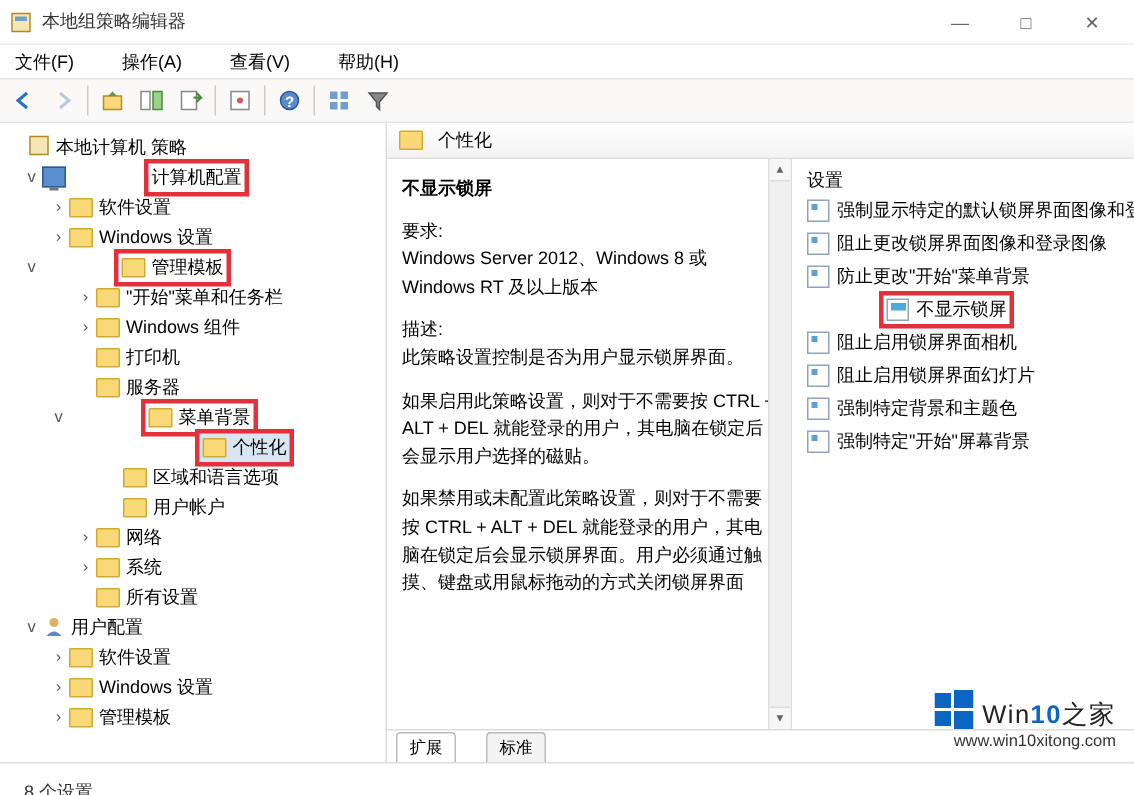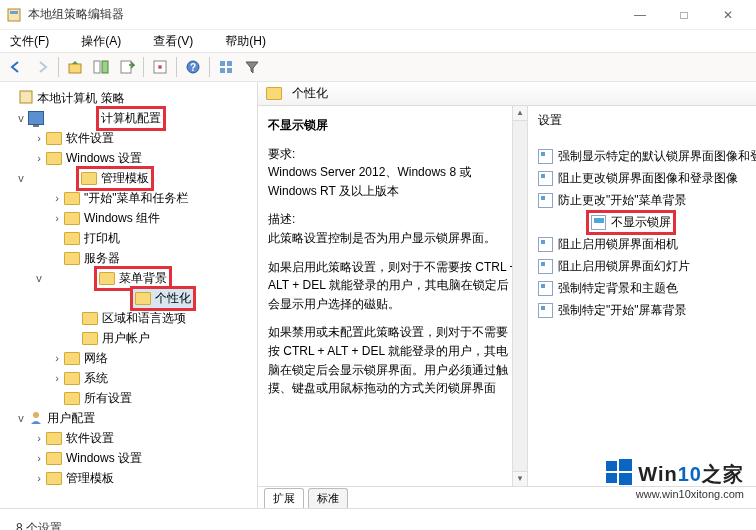--- a/index.html
+++ b/index.html
@@ -29,34 +29,34 @@
 .hl { border: 3px solid #e2313a; padding: 1px 2px; margin-left: 48px; }
 .sel { background: #d8e6f2; }
 
 .detail-pane { flex: 1; display: flex; flex-direction: column; }
 .det-header { display: flex; align-items: center; height: 24px; padding: 0 8px; background: linear-gradient(#fff,#f3f3f3); border-bottom: 1px solid #ddd; gap: 6px; }
 .det-body { flex: 1; display: flex; overflow: hidden; }
 .det-left { flex: 1; padding: 10px 8px 6px 10px; border-right: 1px solid #ddd; line-height: 1.55; overflow: hidden; position: relative; }
 .det-left .tt { font-weight: bold; margin-bottom: 10px; }
 .det-left p { margin-bottom: 10px; }
 .det-right { width: 228px; padding: 6px 6px 6px 10px; overflow: hidden; position: relative; }
-.det-right .colh { margin-bottom: 16px; }
+.det-right .colh { margin-bottom: 0; }
 .set-item { display: flex; align-items: center; height: 22px; gap: 5px; white-space: nowrap; }
 .pol-ic { width: 15px; height: 15px; flex-shrink: 0; background: #fff; border: 1px solid #8fa3c4; position: relative; }
 .pol-ic::before { content: ""; position: absolute; left: 2px; top: 2px; width: 4px; height: 4px; background: #5ea0d6; }
 .pol-ic.b::before { background: #4fa8dd; width: 10px; height: 5px; }
 
-.tabs { height: 22px; border-top: 1px solid #ddd; display: flex; align-items: flex-end; padding: 0 6px; gap: 4px; }
+.tabs { height: 22px; border-top: 1px solid #ddd; display: flex; align-items: flex-end; padding: 0 6px; gap: 20px; }
 .tab { border: 1px solid #bbb; border-bottom: none; padding: 2px 8px; font-size: 11px; background: #f4f4f4; border-radius: 3px 3px 0 0; }
 .tab.active { background: #fff; }
 
 .status { height: 39px; border-top: 1px solid #ddd; display: flex; align-items: center; padding: 0 16px; color: #333; }
 
 .watermark { position: absolute; right: 12px; bottom: 30px; text-align: right; }
-.watermark .big { font-size: 20px; font-weight: bold; letter-spacing: 1px; color: #222; }
+.watermark .big { font-size: 17px; font-weight: normal; letter-spacing: 1px; color: #222; }
 .watermark .big b { color: #0a66c2; }
 .watermark .small { font-size: 11px; color: #333; }
 
 .sc-track { position: absolute; right: 0; top: 0; width: 15px; height: 100%; background: #f0f0f0; border-left: 1px solid #ddd; }
 .sc-btn { height: 15px; display:flex; align-items:center; justify-content:center; color:#666; font-size:9px; background:#f6f6f6; border-bottom:1px solid #ddd; }
 .sc-btn.bot { position:absolute; bottom:0; width:100%; border-top:1px solid #ddd; border-bottom:none; }
 </style>
 </head>
 <body>
 

